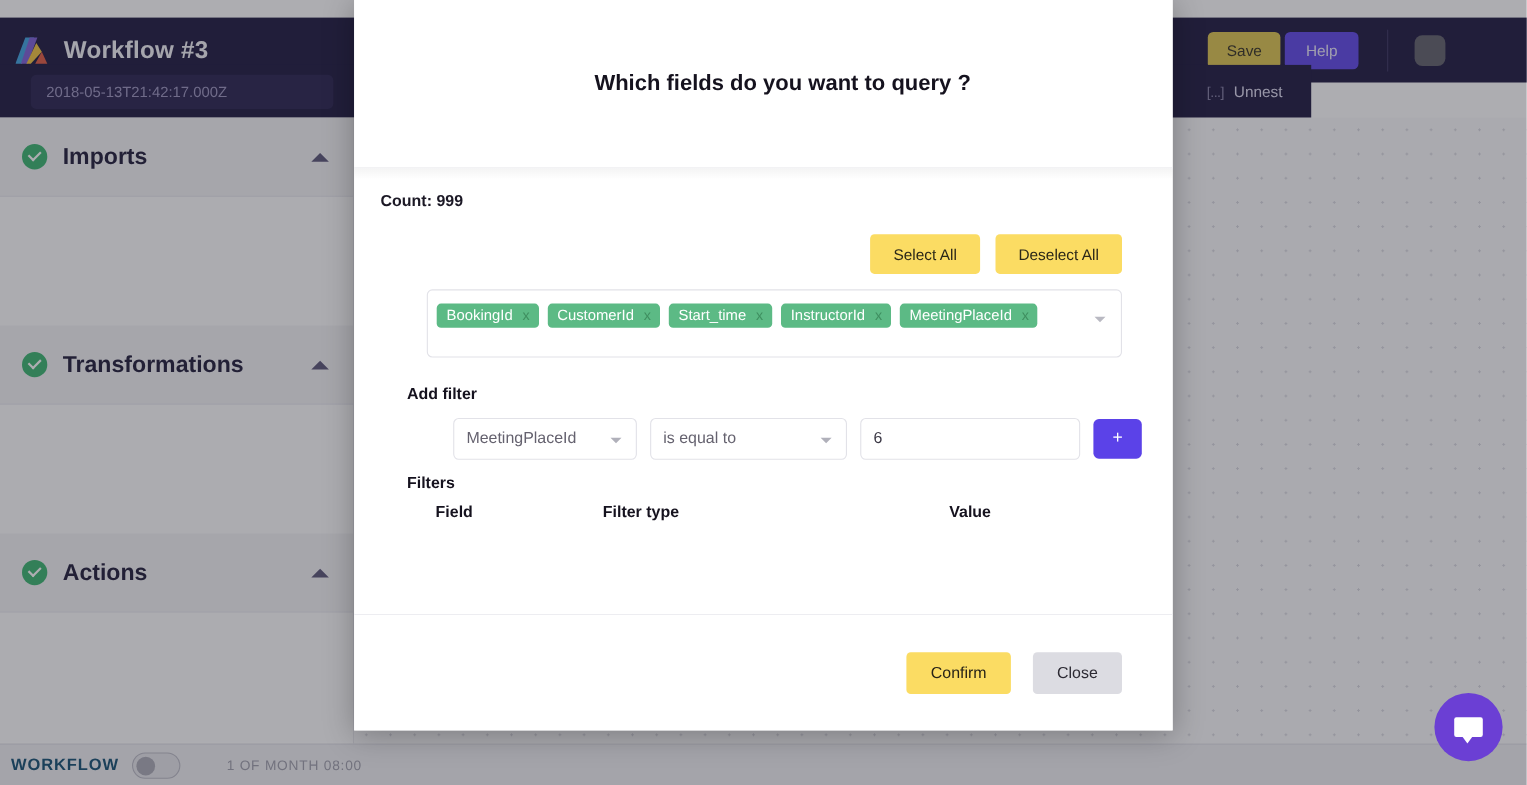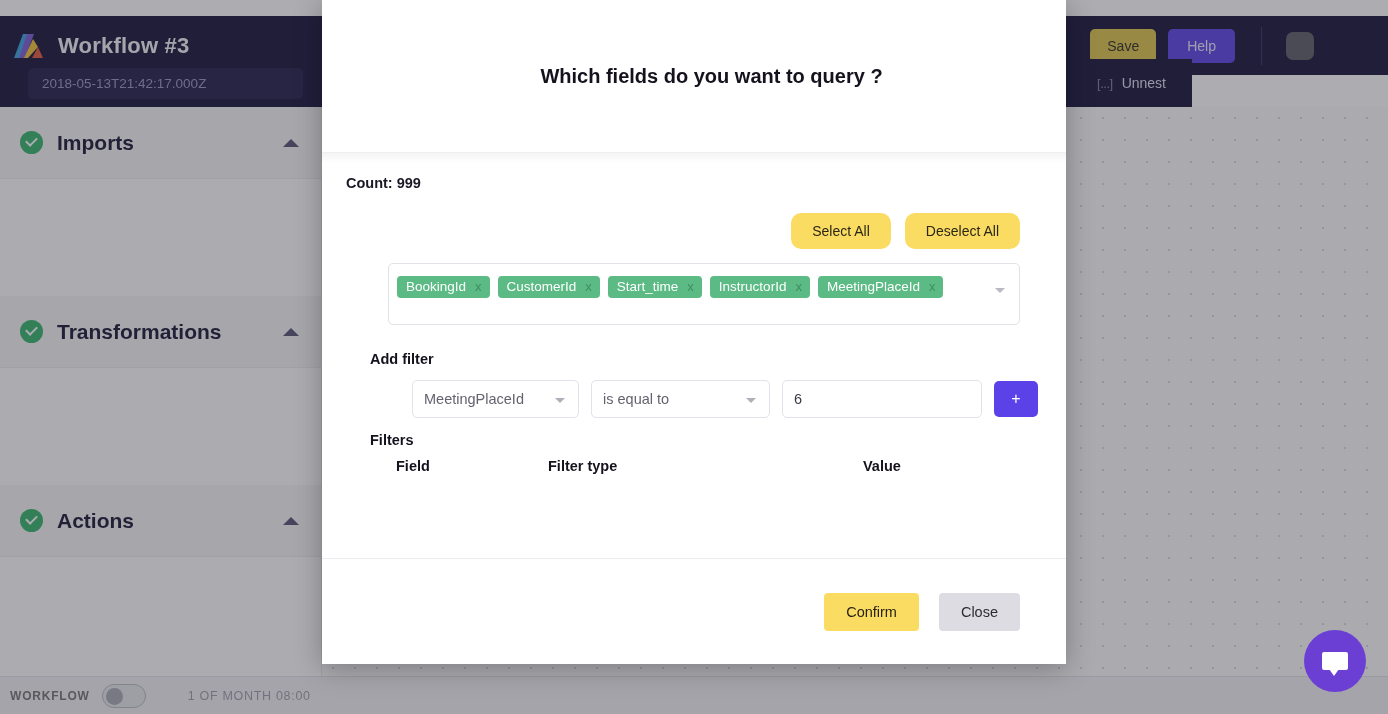--- a/index.html
+++ b/index.html
@@ -69,21 +69,21 @@
     padding: 9px 17px;
     font-family: "Liberation Sans", sans-serif;
   }
   .btn-help {
     background: #5b42e8;
     color: #e9e6fb;
     border: none;
     border-radius: 5px;
     font-size: 14px;
     padding: 9px 19px;
-    margin-left: 12px;
+    margin-left: 4px;
     font-family: "Liberation Sans", sans-serif;
   }
   .topbar-divider {
     width: 1px;
     height: 38px;
     background: #352f5c;
     margin: 0 24px 0 26px;
   }
   .avatar {
     width: 28px; height: 28px;
@@ -251,24 +251,24 @@
     position: absolute;
     left: 0; bottom: 0;
     width: 1388px; height: 38px;
     background: #f1f1f4;
     border-top: 1px solid #e0e0e7;
     display: flex;
     align-items: center;
     padding-left: 10px;
   }
   .bb-label {
-    font-size: 12px;
+    font-size: 15px;
     font-weight: bold;
     letter-spacing: .8px;
-    color: #737373;
+    color: #0c4a6e;
   }
   .toggle {
     margin-left: 12px;
     width: 44px; height: 24px;
     border-radius: 12px;
     border: 1px solid #b9b9c4;
     background: #e7e7ec;
     position: relative;
   }
   .toggle .knob {
@@ -372,21 +372,21 @@
   .select-row {
     display: flex;
     justify-content: flex-end;
     gap: 14px;
     margin-bottom: 14px;
     padding-right: 22px;
   }
   .btn-yellow {
     background: #fbdc63;
     border: none;
-    border-radius: 10px;
+    border-radius: 4px;
     color: #2b2718;
     font-size: 14px;
     padding: 10px 21px;
     font-family: "Liberation Sans", sans-serif;
   }
 
   .chips-field {
     margin: 0 22px 8px 42px;
     min-height: 62px;
     border: 1px solid #e2e2e8;

